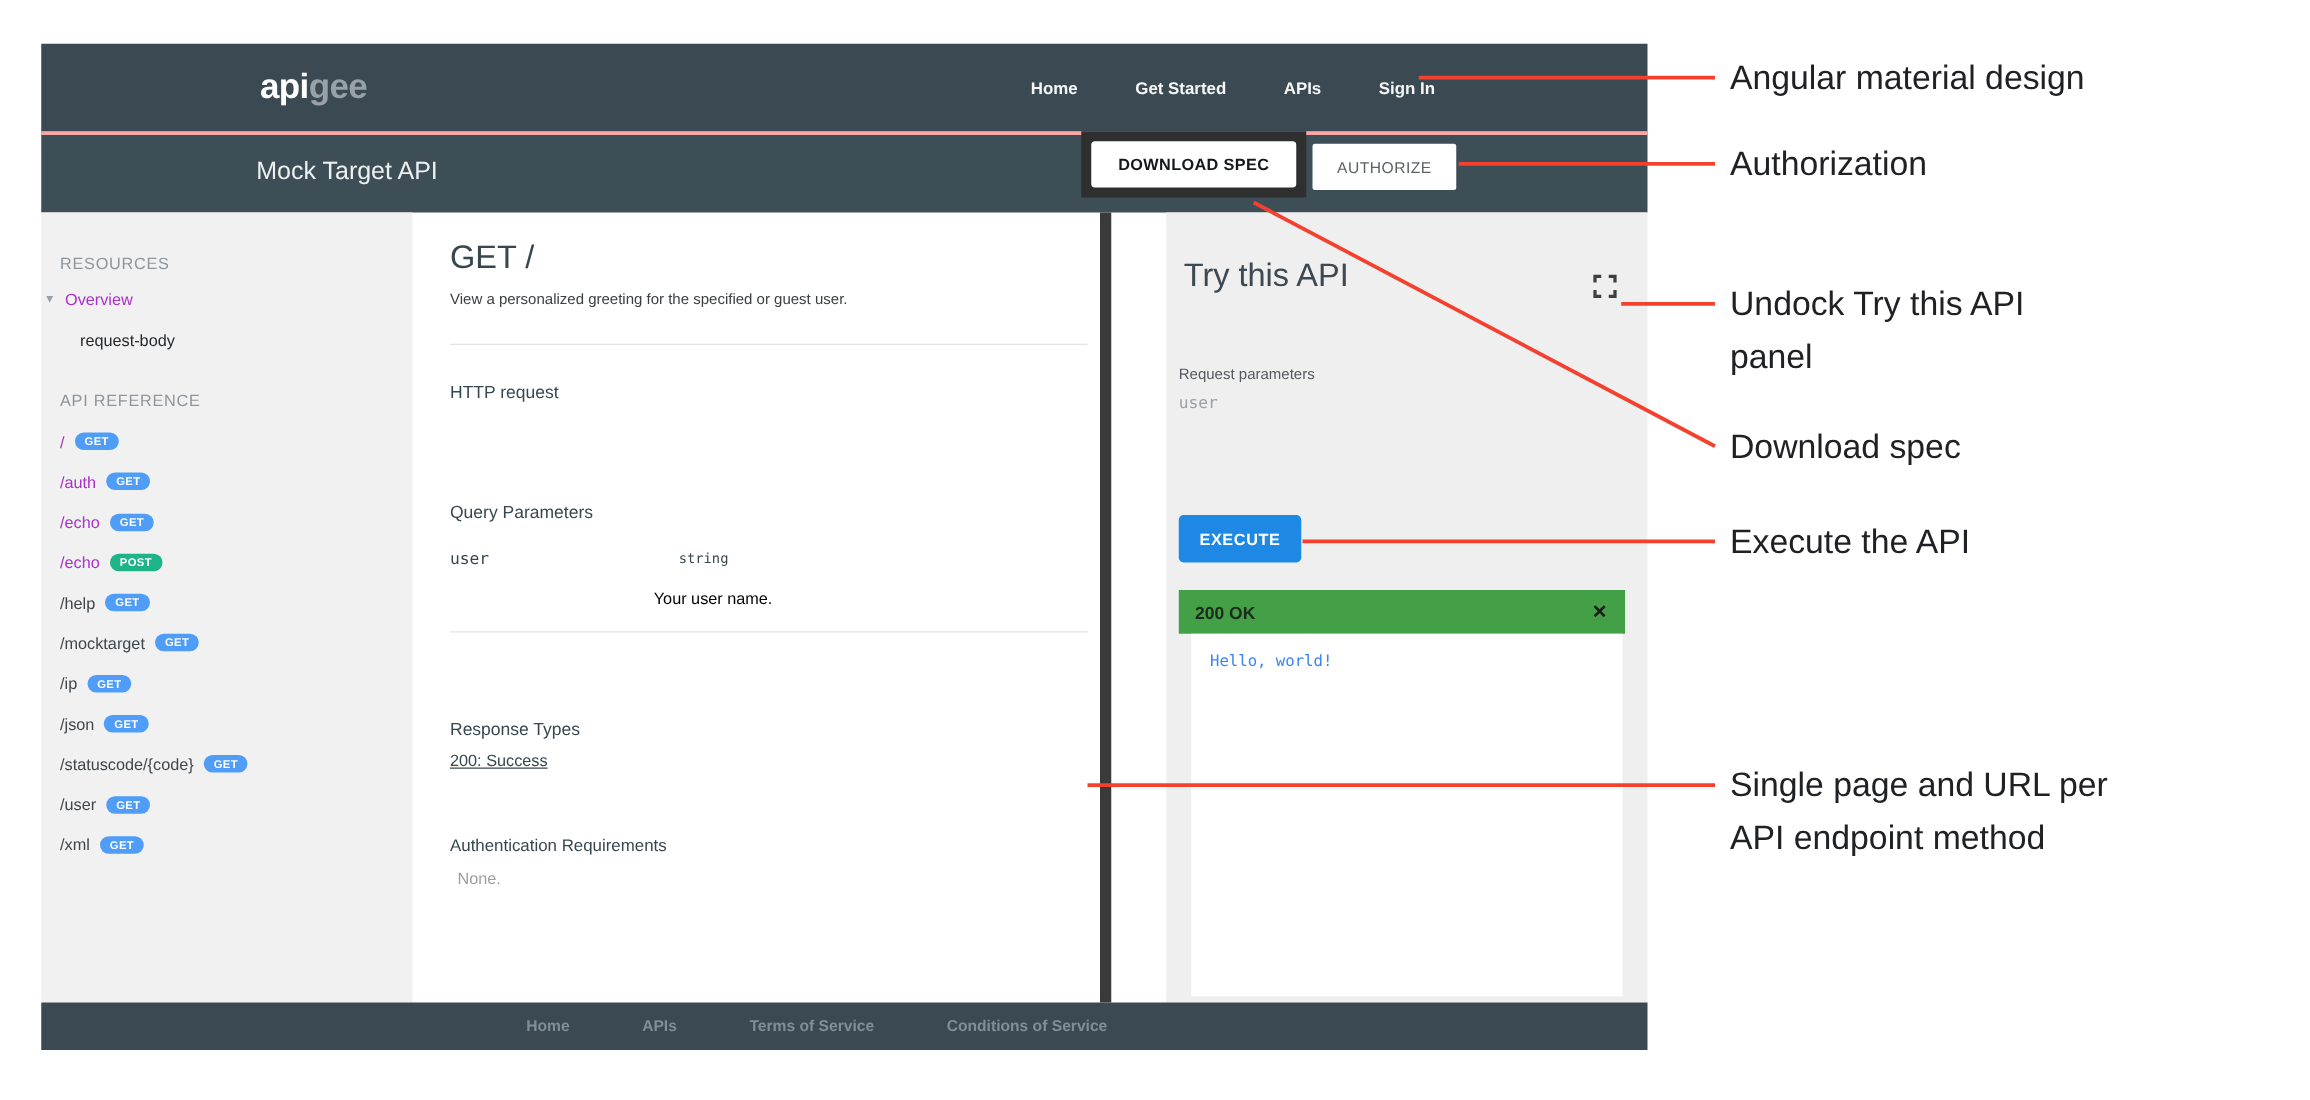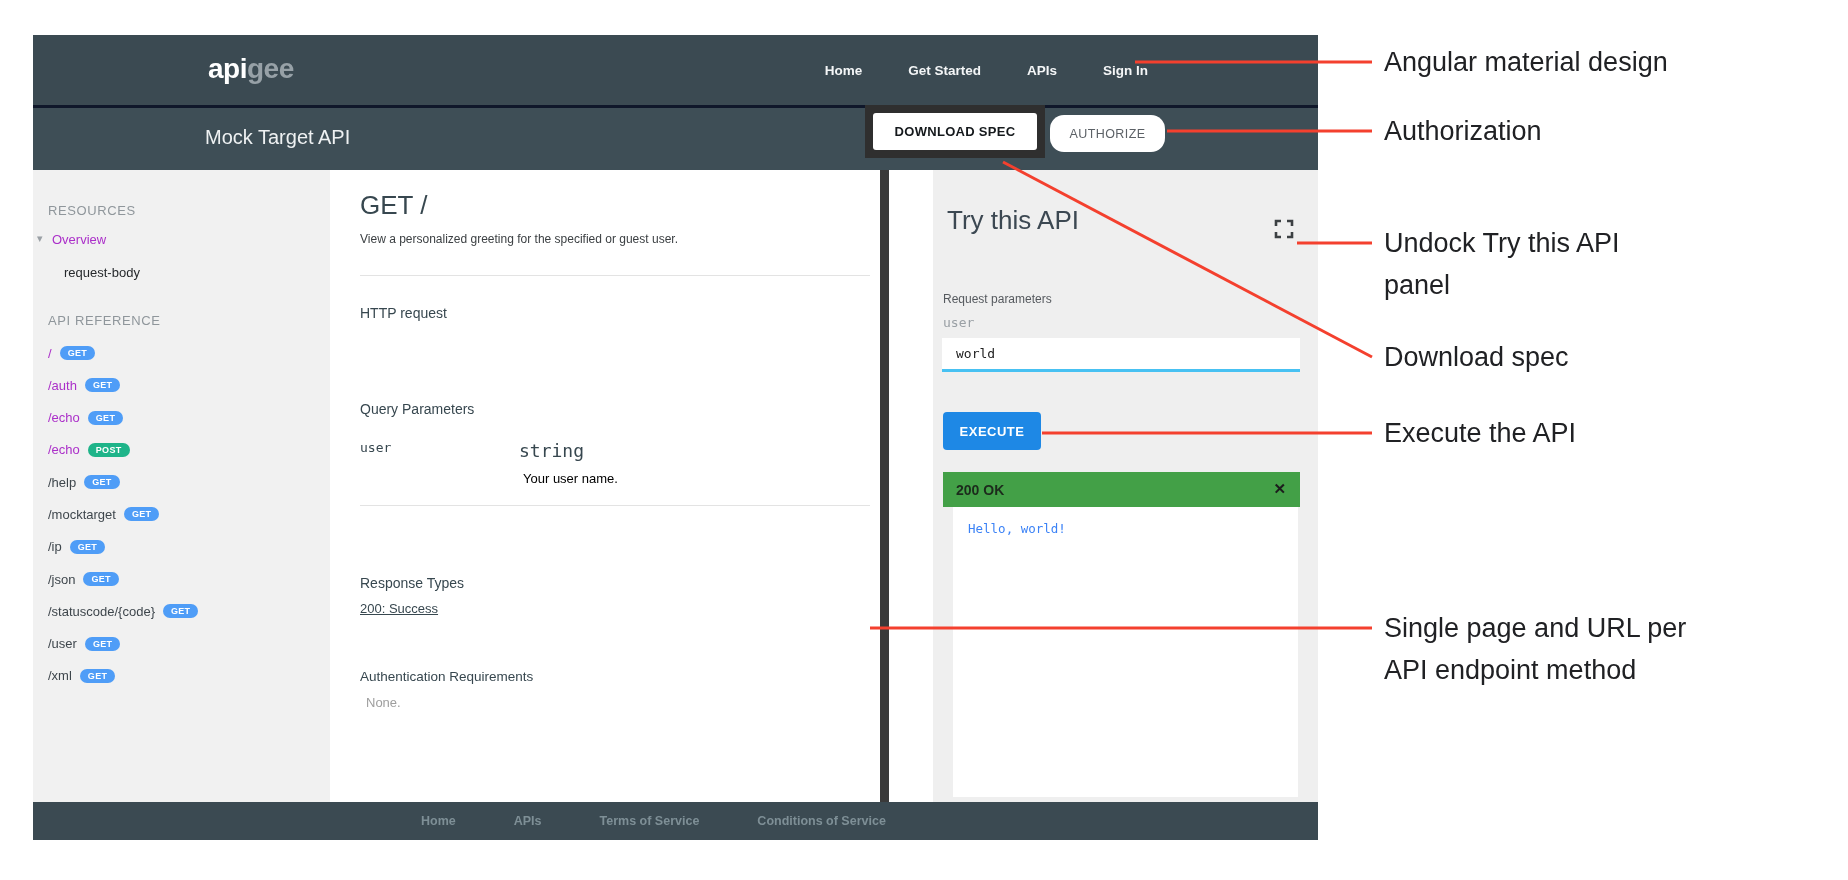--- a/index.html
+++ b/index.html
@@ -11,26 +11,26 @@
 
   
   .navbar{position:absolute;left:0;top:0;width:1285px;height:70px;background:#3b4a52;}
   .logo{position:absolute;left:175px;top:18px;font-size:28px;font-weight:bold;letter-spacing:-0.5px;}
   .logo .p1{color:#ffffff;}
   .logo .p2{color:#97a1a7;}
   .navlinks{position:absolute;right:170px;top:0;height:70px;display:flex;align-items:center;gap:46px;}
   .navlink{color:#f4f6f7;font-size:13.5px;font-weight:bold;cursor:pointer;}
 
   
-  .toolbar{position:absolute;left:0;top:70px;width:1285px;height:65px;background:#3e4e56;border-top:3px solid #0f172a;box-sizing:border-box;}
+  .toolbar{position:absolute;left:0;top:70px;width:1285px;height:65px;background:#3e4e56;border-top:3px solid #fca5a5;box-sizing:border-box;}
   .api-title{position:absolute;left:172px;top:88px;font-size:20px;color:#eef1f2;}
   .dl-backdrop{position:absolute;left:832px;top:70px;width:180px;height:53px;background:#2f2f2f;}
   .btn-download{position:absolute;left:840px;top:78px;width:164px;height:37px;background:#ffffff;border-radius:3px;
      display:flex;align-items:center;justify-content:center;font-size:13px;font-weight:bold;color:#15191c;letter-spacing:0.3px;cursor:pointer;}
-  .btn-authorize{position:absolute;left:1017px;top:80px;width:115px;height:37px;background:#ffffff;border-radius:14px;
+  .btn-authorize{position:absolute;left:1017px;top:80px;width:115px;height:37px;background:#ffffff;border-radius:2px;
      display:flex;align-items:center;justify-content:center;font-size:12.5px;color:#5c6166;letter-spacing:0.4px;cursor:pointer;}
 
   
   .sidebar{position:absolute;left:0;top:135px;width:297px;height:632px;background:#f1f1f1;}
   .scrollstrip{position:absolute;left:847px;top:135px;width:9px;height:632px;background:#3a3a3a;}
   .trypanel{position:absolute;left:900px;top:135px;width:385px;height:632px;background:#efefef;}
 
   
   .side-h{position:absolute;left:15px;font-size:13px;color:#8f969b;letter-spacing:0.6px;}
   .caret{position:absolute;left:4px;top:197px;color:#9aa0a5;font-size:11px;}
@@ -48,21 +48,21 @@
   
   .m-title{position:absolute;left:327px;top:155px;font-size:26px;color:#37474f;}
   .m-desc{position:absolute;left:327px;top:197px;font-size:12px;color:#3c4043;}
   .divider{position:absolute;left:327px;width:510px;height:1px;background:#e3e3e3;}
   .d1{top:240px;} .d2{top:470px;}
   .sec-h{position:absolute;left:327px;font-size:14px;color:#37474f;}
   .codebox{position:absolute;left:312px;top:300px;width:525px;height:36px;background:#f5f5f5;display:flex;align-items:center;}
   .codebox span{margin-left:22px;font-family:"DejaVu Sans Mono",monospace;font-size:11.5px;letter-spacing:0.5px;color:#1f9e94;}
   .mono{font-family:"DejaVu Sans Mono",monospace;}
   .p-name{position:absolute;left:327px;top:405px;font-size:13px;color:#37474f;}
-  .p-type{position:absolute;left:486px;top:405px;font-size:18px;color:#37474f;}
+  .p-type{position:absolute;left:510px;top:405px;font-size:11px;color:#37474f;}
   .p-desc{position:absolute;left:490px;top:436px;font-size:13px;color:#000000;}
   .resp-type{position:absolute;left:327px;top:566px;font-size:13px;color:#37474f;text-decoration:underline;}
   .auth-val{position:absolute;left:333px;top:660px;font-size:13px;color:#9e9e9e;}
 
   
   .try-title{position:absolute;left:914px;top:170px;font-size:26px;color:#3c4852;}
   .undock{position:absolute;left:1240px;top:183px;width:22px;height:22px;cursor:pointer;}
   .req-params{position:absolute;left:910px;top:257px;font-size:12px;color:#55595e;}
   .field-label{position:absolute;left:910px;top:280px;font-size:13px;color:#9aa0a5;font-family:"DejaVu Sans Mono",monospace;}
   .field{position:absolute;left:909px;top:303px;width:358px;height:34px;background:#fff;border:none;outline:none;
@@ -185,21 +185,20 @@
 
     <div class="trypanel"></div>
     <div class="try-title">Try this API</div>
     <div class="undock">
       <svg width="22" height="22" viewBox="0 0 22 22">
         <path d="M3 8 V3 H8 M14 3 H19 V8 M19 14 V19 H14 M8 19 H3 V14" fill="none" stroke="#3c4043" stroke-width="2.6"></path>
       </svg>
     </div>
     <div class="req-params">Request parameters</div>
     <div class="field-label">user</div>
-    <input class="field" type="text" value="world" style="">
     <div class="btn-execute">EXECUTE</div>
     <div class="resp-head">
       <span class="resp-status">200 OK</span>
       <span class="resp-close">✕</span>
     </div>
     <div class="resp-body">
       <div class="resp-text">Hello, world!</div>
     </div>
 
     <div class="footer">

